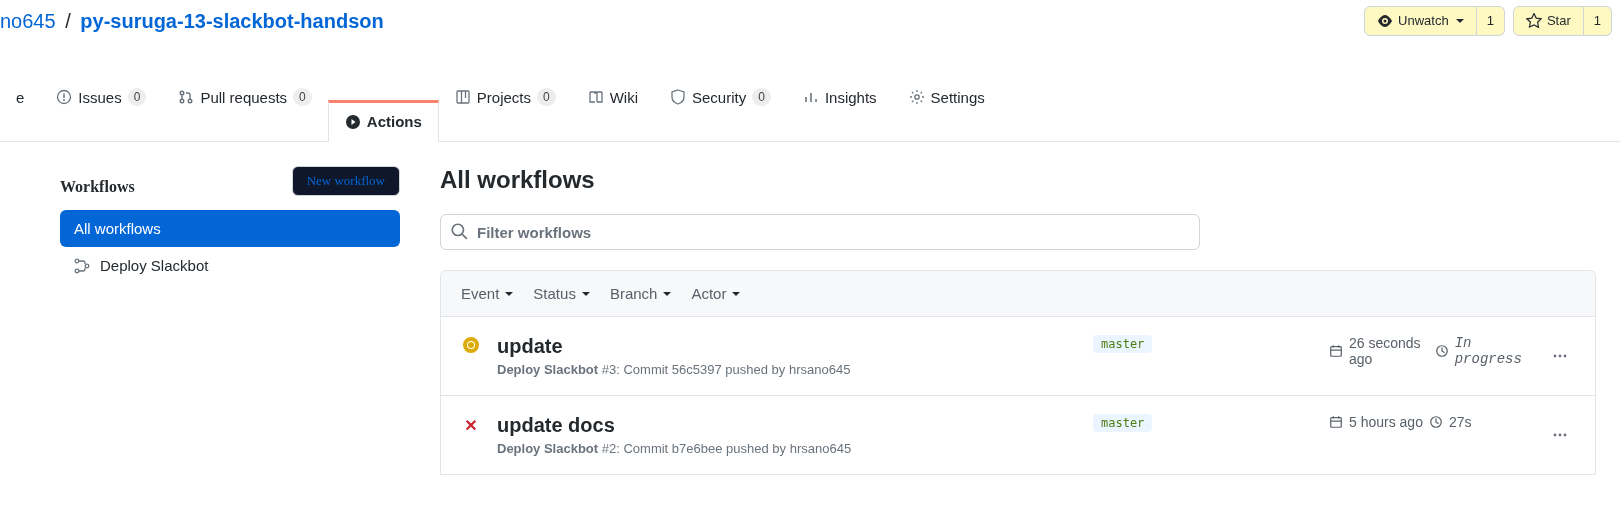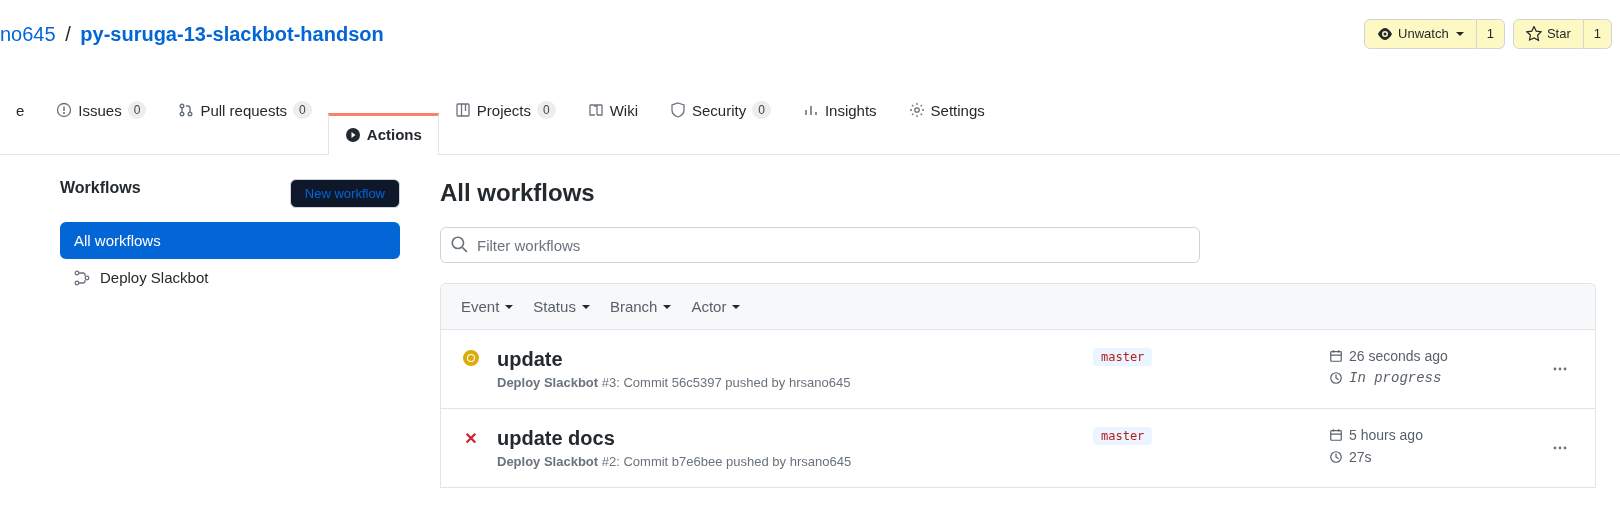--- a/index.html
+++ b/index.html
@@ -10,21 +10,21 @@
     background: #fff;
     width: 1620px;
   }
   a { text-decoration: none; }
 
   
   .header-row {
     display: flex;
     justify-content: space-between;
     align-items: center;
-    padding: 19px 0 16px 0;
+    padding: 6px 0 16px 0;
   }
   .breadcrumb {
     font-size: 20px;
     color: #0366d6;
     padding-left: 0;
   }
   .breadcrumb .sep { color: #24292e; padding: 0 4px; }
   .breadcrumb .repo { font-weight: 600; }
   .header-actions { display: flex; gap: 8px; padding-right: 8px; }
   .btn {
@@ -94,22 +94,23 @@
   
   .main {
     display: flex;
     padding: 24px 24px 0 60px;
     gap: 40px;
   }
   .sidebar { width: 340px; flex-shrink: 0; }
   .sidebar-header {
     display: flex;
     justify-content: space-between;
-    align-items: flex-start;
+    align-items: flex-end;
     margin-bottom: 14px;
+    font-family: Liberation Serif, serif;
   }
   .sidebar-header h2 { font-size: 16px; font-weight: 600; }
   .btn-outline {
     display: inline-flex;
     align-items: center;
     font-size: 13px;
     color: #0366d6;
     border: 1px solid #d1d5da;
     border-radius: 6px;
     background: #0f172a;
@@ -140,20 +141,21 @@
   }
   .filter-input input {
     width: 100%;
     height: 36px;
     border: 1px solid #d1d5da;
     border-radius: 6px;
     padding: 0 12px 0 36px;
     font-size: 15px;
     color: #24292e;
     background: #fff;
+    font-weight: bold;
   }
   .filter-input input::placeholder { color: #6a737d; }
   .filter-input .search-icon {
     position: absolute;
     left: 10px; top: 8px;
     color: #6a737d;
   }
 
   
   .runs-box {
@@ -182,30 +184,30 @@
   .run-status { width: 20px; display: flex; justify-content: center; padding-top: 2px; }
   .run-main { flex: 1; }
   .run-title { font-size: 20px; font-weight: 600; margin-bottom: 4px; }
   .run-sub { font-size: 13px; color: #6a737d; }
   .run-sub .wf { font-weight: 600; color: #6a737d; }
   .run-branch { width: 220px; display: flex; align-items: flex-start; }
   .branch-tag {
     font-family: SFMono-Regular, Consolas, monospace;
     font-size: 12px;
     background: #eaf5ff;
-    color: #b91c1c;
+    color: #4d7c0f;
     border-radius: 4px;
     padding: 2px 8px;
   }
   .run-times {
     width: 200px;
     font-size: 14px;
     color: #586069;
     display: flex;
-    flex-direction: column;
+    flex-direction: row;
     gap: 6px;
   }
   .run-times .time-row { display: flex; align-items: center; gap: 6px; }
   .run-times .time-row.italic span { font-style: italic; font-family: Liberation Mono, monospace; }
   .run-kebab { width: 30px; display: flex; justify-content: center; color: #6a737d; cursor: pointer; align-self: center; }
 
   
   .status-inprogress {
     width: 16px; height: 16px; border-radius: 50%;
     border: 4px solid #dbab09;

